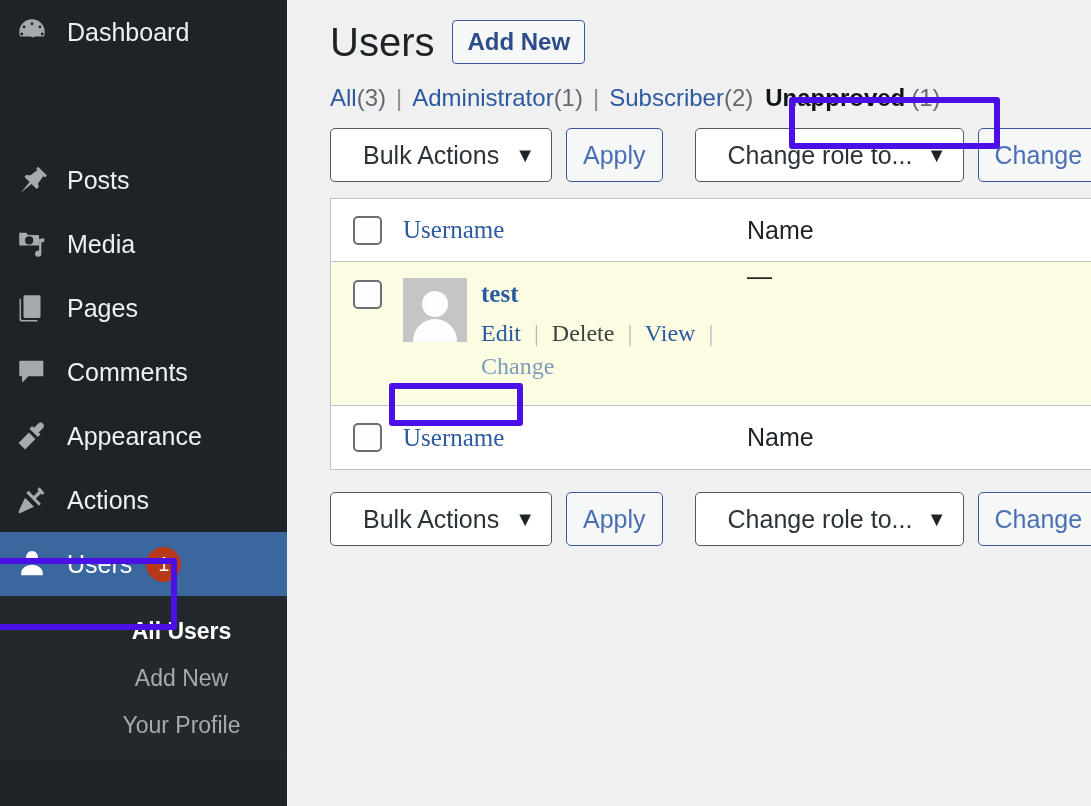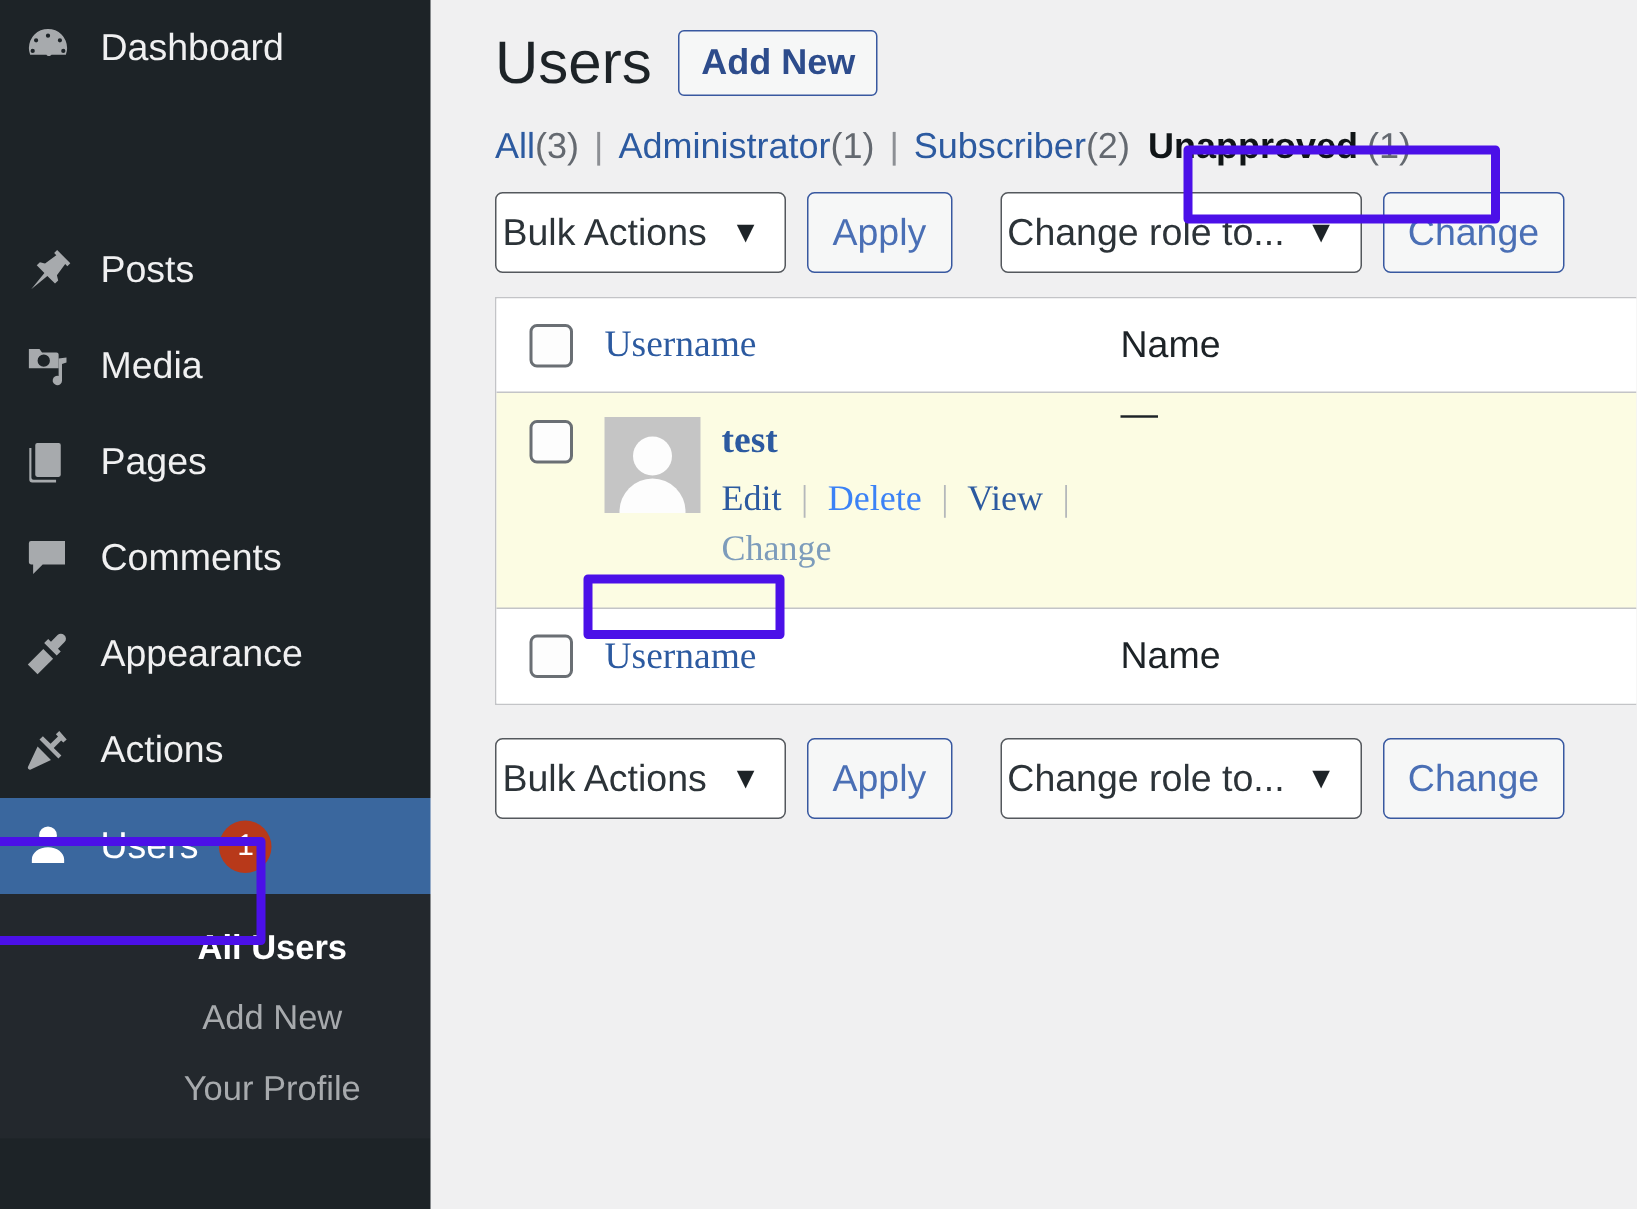--- a/index.html
+++ b/index.html
@@ -147,21 +147,21 @@
   select.wp-select {
     appearance: none;
     -webkit-appearance: none;
     height: 54px;
     border: 1px solid #54585d;
     border-radius: 5px;
     background: #ffffff;
     color: #2c3338;
     font-size: 25px;
     font-family: "Liberation Sans", sans-serif;
-    padding: 0 50px 0 4px;
+    padding: 0 50px 0 32px;
     cursor: pointer;
   }
   .select-wrap { position: relative; display: inline-block; }
   .select-wrap .chev {
     position: absolute;
     right: 17px; top: 50%;
     transform: translateY(-50%);
     pointer-events: none;
     font-size: 20px;
     color: #1d2327;
@@ -262,21 +262,21 @@
     line-height: 1.1;
   }
   .row-actions {
     margin-top: 12px;
     font-size: 24px;
     color: #8c8f94;
     white-space: nowrap;
   }
   .row-actions a { cursor: pointer; text-decoration: none; }
   .ra-edit { color: #2c5aa0; }
-  .ra-delete { color: #3b82f6; }
+  .ra-delete { color: #404040; }
   .ra-view { color: #2c5aa0; }
   .ra-approve { color: #7d9cbb; }
   .row-actions .pipe { color: #b5b8bb; margin: 0 7px; }
   .row-actions .approve-line { display:block; margin-top: 6px; }
   .name-dash { font-size: 25px; color: #1d2327; padding-top: 18px; }
   .wp-row.data .col-name { padding-top: 0; }
 
   
   .annot {
     position: absolute;

